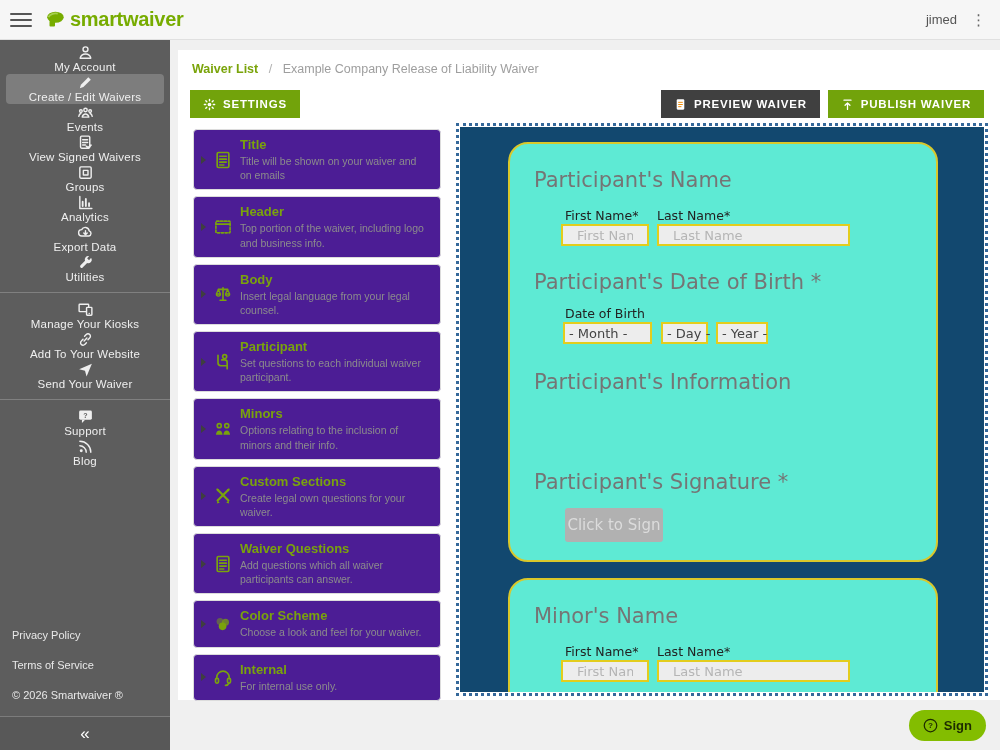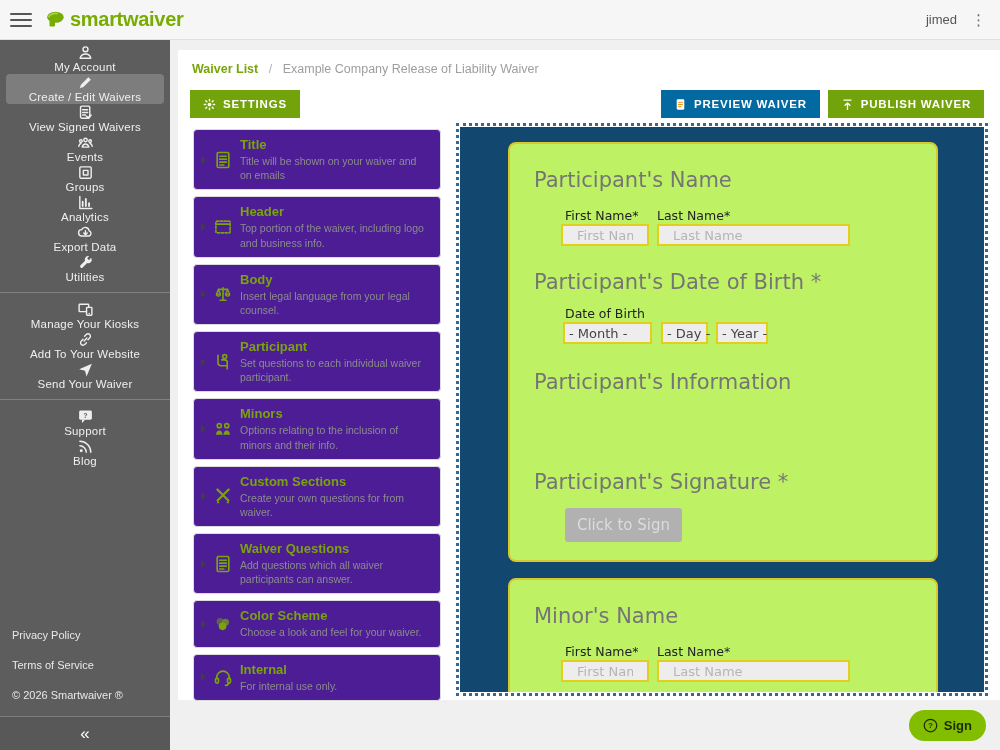--- a/index.html
+++ b/index.html
@@ -44,55 +44,55 @@
   .breadcrumb .bc-link { color:#7aa40a; font-weight:bold; cursor:pointer; }
   .breadcrumb .bc-sep { color:#b0b0b0; margin:0 7px; }
   .breadcrumb .bc-current { color:#9e9e9e; }
 
   .btn { display:inline-flex; align-items:center; gap:7px; height:28px;
     padding:0 13px; border:none; border-radius:0; color:#fff;
     font-size:11.5px; font-weight:bold; letter-spacing:.8px; cursor:pointer;
     font-family:"Liberation Sans", sans-serif; }
   .btn svg { width:13px; height:13px; }
   .btn-green { background:#72a30b; }
-  .btn-orange { background:#0369a1; }
+  .btn-orange { background:#404040; }
   .settings-btn { position:absolute; left:190px; top:90px; z-index:2; }
   .top-actions { position:absolute; right:16px; top:90px; display:flex; gap:8px; z-index:2; }
 
   
   .sections { position:absolute; left:193px; top:129px; width:248px; z-index:2; }
   .sec-card { background:#4c1d95; border:1px solid #dcdcdc; border-radius:4px;
     margin-bottom:6px; padding:7px 9px 7px 7px; display:flex; align-items:center;
     gap:6px; cursor:pointer; }
   .sec-arrow { width:0; height:0; border-left:5px solid #3f3f3f;
     border-top:4px solid transparent; border-bottom:4px solid transparent; flex:none; }
   .sec-icon { width:22px; display:flex; justify-content:center; color:#7aa30c; flex:none; }
   .sec-icon svg { width:20px; height:20px; }
   .sec-text { flex:1; }
   .sec-title { color:#7aa30c; font-size:13px; font-weight:bold; margin-bottom:2px; }
   .sec-desc { color:#8c8c8c; font-size:10.5px; line-height:1.35; }
 
   
   .preview { position:absolute; left:460px; top:127px; width:524px; height:565px;
     background:#12486f; outline:3px dotted #35689a; outline-offset:1px;
     overflow:hidden; z-index:2; font-family:"DejaVu Sans", sans-serif; }
-  .pv-card { position:absolute; left:48px; width:430px; background:#bef264;
-    border:2px solid #d9c82b; border-radius:8px; }
+  .pv-card { position:absolute; left:48px; width:430px; background:#5eead4;
+    border:2px solid #d9c82b; border-radius:20px; }
   .pv-card1 { top:15px; height:420px; }
   .pv-card2 { top:451px; height:170px; }
   .pv-h { position:absolute; left:24px; color:#757575; font-size:21px; white-space:nowrap; }
   .pv-label { position:absolute; color:#222; font-size:12.5px; white-space:nowrap; }
   .pv-input { position:absolute; height:22px; background:#ededed;
     border:2px solid #e3cd1d; font-size:13px; color:#444; padding:0 14px;
     font-family:"DejaVu Sans", sans-serif; }
   .pv-input::placeholder { color:#b5b5b5; opacity:1; }
   .pv-select { position:absolute; height:22px; background:#ededed;
     border:2px solid #e3cd1d; font-size:13px; color:#444; display:flex;
     align-items:center; padding:0 4px; cursor:pointer; white-space:nowrap; }
-  .pv-signbtn { position:absolute; left:55px; width:117px; height:34px;
+  .pv-signbtn { position:absolute; left:55px; width:98px; height:34px;
     background:#b1b1b1; color:#dcdcdc; font-size:15px; border:none;
     border-radius:3px; cursor:pointer; font-family:"DejaVu Sans", sans-serif; }
 
   
   .help-btn { position:absolute; right:14px; bottom:9px; height:31px;
     background:#83bd00; border:none; border-radius:16px; display:flex;
     align-items:center; gap:6px; padding:0 14px; cursor:pointer; z-index:6; }
   .help-btn svg { width:15px; height:15px; }
   .help-label { font-size:13px; font-weight:bold; color:#1d2b00; }
 </style>
@@ -135,37 +135,37 @@
           <span class="sb-icon">
             <svg viewBox="0 0 24 24" fill="none" stroke="currentColor" stroke-width="2" stroke-linecap="round" stroke-linejoin="round">
               <path d="M4 20l1.5-5L16 4.5l3.5 3.5L9 18.5 4 20z" fill="currentColor" stroke="none"></path>
             </svg>
           </span>
           <span class="sb-label">Create / Edit Waivers</span>
         </div>
         <div class="sb-item">
           <span class="sb-icon">
             <svg viewBox="0 0 24 24" fill="none" stroke="currentColor" stroke-width="2" stroke-linecap="round" stroke-linejoin="round">
-              <rect x="5" y="3" width="13" height="17" rx="1.5"></rect>
-              <path d="M8 8h7M8 12h7M8 15.5h4"></path>
-              <path d="M13.5 17.5l2.2 2.2 4-4" stroke-width="2.5"></path>
-            </svg>
-          </span>
-          <span class="sb-label">View Signed Waivers</span>
-        </div>
-        <div class="sb-item">
-          <span class="sb-icon">
-            <svg viewBox="0 0 24 24" fill="none" stroke="currentColor" stroke-width="2" stroke-linecap="round" stroke-linejoin="round">
               <circle cx="12" cy="8.5" r="2.4"></circle>
               <circle cx="5.5" cy="10" r="1.9"></circle>
               <circle cx="18.5" cy="10" r="1.9"></circle>
               <path d="M2.5 17.5c.4-2.4 1.7-3.8 3-4M21.5 17.5c-.4-2.4-1.7-3.8-3-4M7.3 18.5c.7-2.8 2.7-4.3 4.7-4.3s4 1.5 4.7 4.3z"></path>
             </svg>
           </span>
           <span class="sb-label">Events</span>
+        </div>
+        <div class="sb-item">
+          <span class="sb-icon">
+            <svg viewBox="0 0 24 24" fill="none" stroke="currentColor" stroke-width="2" stroke-linecap="round" stroke-linejoin="round">
+              <rect x="5" y="3" width="13" height="17" rx="1.5"></rect>
+              <path d="M8 8h7M8 12h7M8 15.5h4"></path>
+              <path d="M13.5 17.5l2.2 2.2 4-4" stroke-width="2.5"></path>
+            </svg>
+          </span>
+          <span class="sb-label">View Signed Waivers</span>
         </div>
         <div class="sb-item">
           <span class="sb-icon">
             <svg viewBox="0 0 24 24" fill="none" stroke="currentColor" stroke-width="2" stroke-linecap="round" stroke-linejoin="round">
               <rect x="4" y="4" width="16" height="16" rx="1.5"></rect>
               <rect x="9" y="9" width="6.5" height="6.5"></rect>
             </svg>
           </span>
           <span class="sb-label">Groups</span>
         </div>
@@ -359,21 +359,21 @@
     <div class="sec-card">
       <span class="sec-arrow"></span>
       <span class="sec-icon">
         <svg viewBox="0 0 24 24" fill="none" stroke="currentColor" stroke-width="2" stroke-linecap="round" stroke-linejoin="round">
           <path d="M5.5 4.5l13 13M18.5 4.5l-13 13" stroke-width="2.6"></path>
           <path d="M4 3l3.6.9L5 6.6 4 3zM20 3l-.9 3.6L16.4 4 20 3zM18.5 17.5l.9 3.5-3.5-.9zM5.5 17.5L4.6 21l3.5-.9z" fill="currentColor" stroke="none"></path>
         </svg>
       </span>
       <span class="sec-text">
         <div class="sec-title">Custom Sections</div>
-        <div class="sec-desc">Create your own questions for from waiver.</div>
+        <div class="sec-desc">Create legal own questions for your waiver.</div>
       </span>
     </div>
     <div class="sec-card">
       <span class="sec-arrow"></span>
       <span class="sec-icon">
         <svg viewBox="0 0 24 24" fill="none" stroke="currentColor" stroke-width="2" stroke-linecap="round" stroke-linejoin="round">
           <rect x="5" y="3" width="14" height="18" rx="1.5"></rect>
           <path d="M8 7.5h8M8 11h8M8 14.5h8M8 18h5"></path>
         </svg>
       </span>

